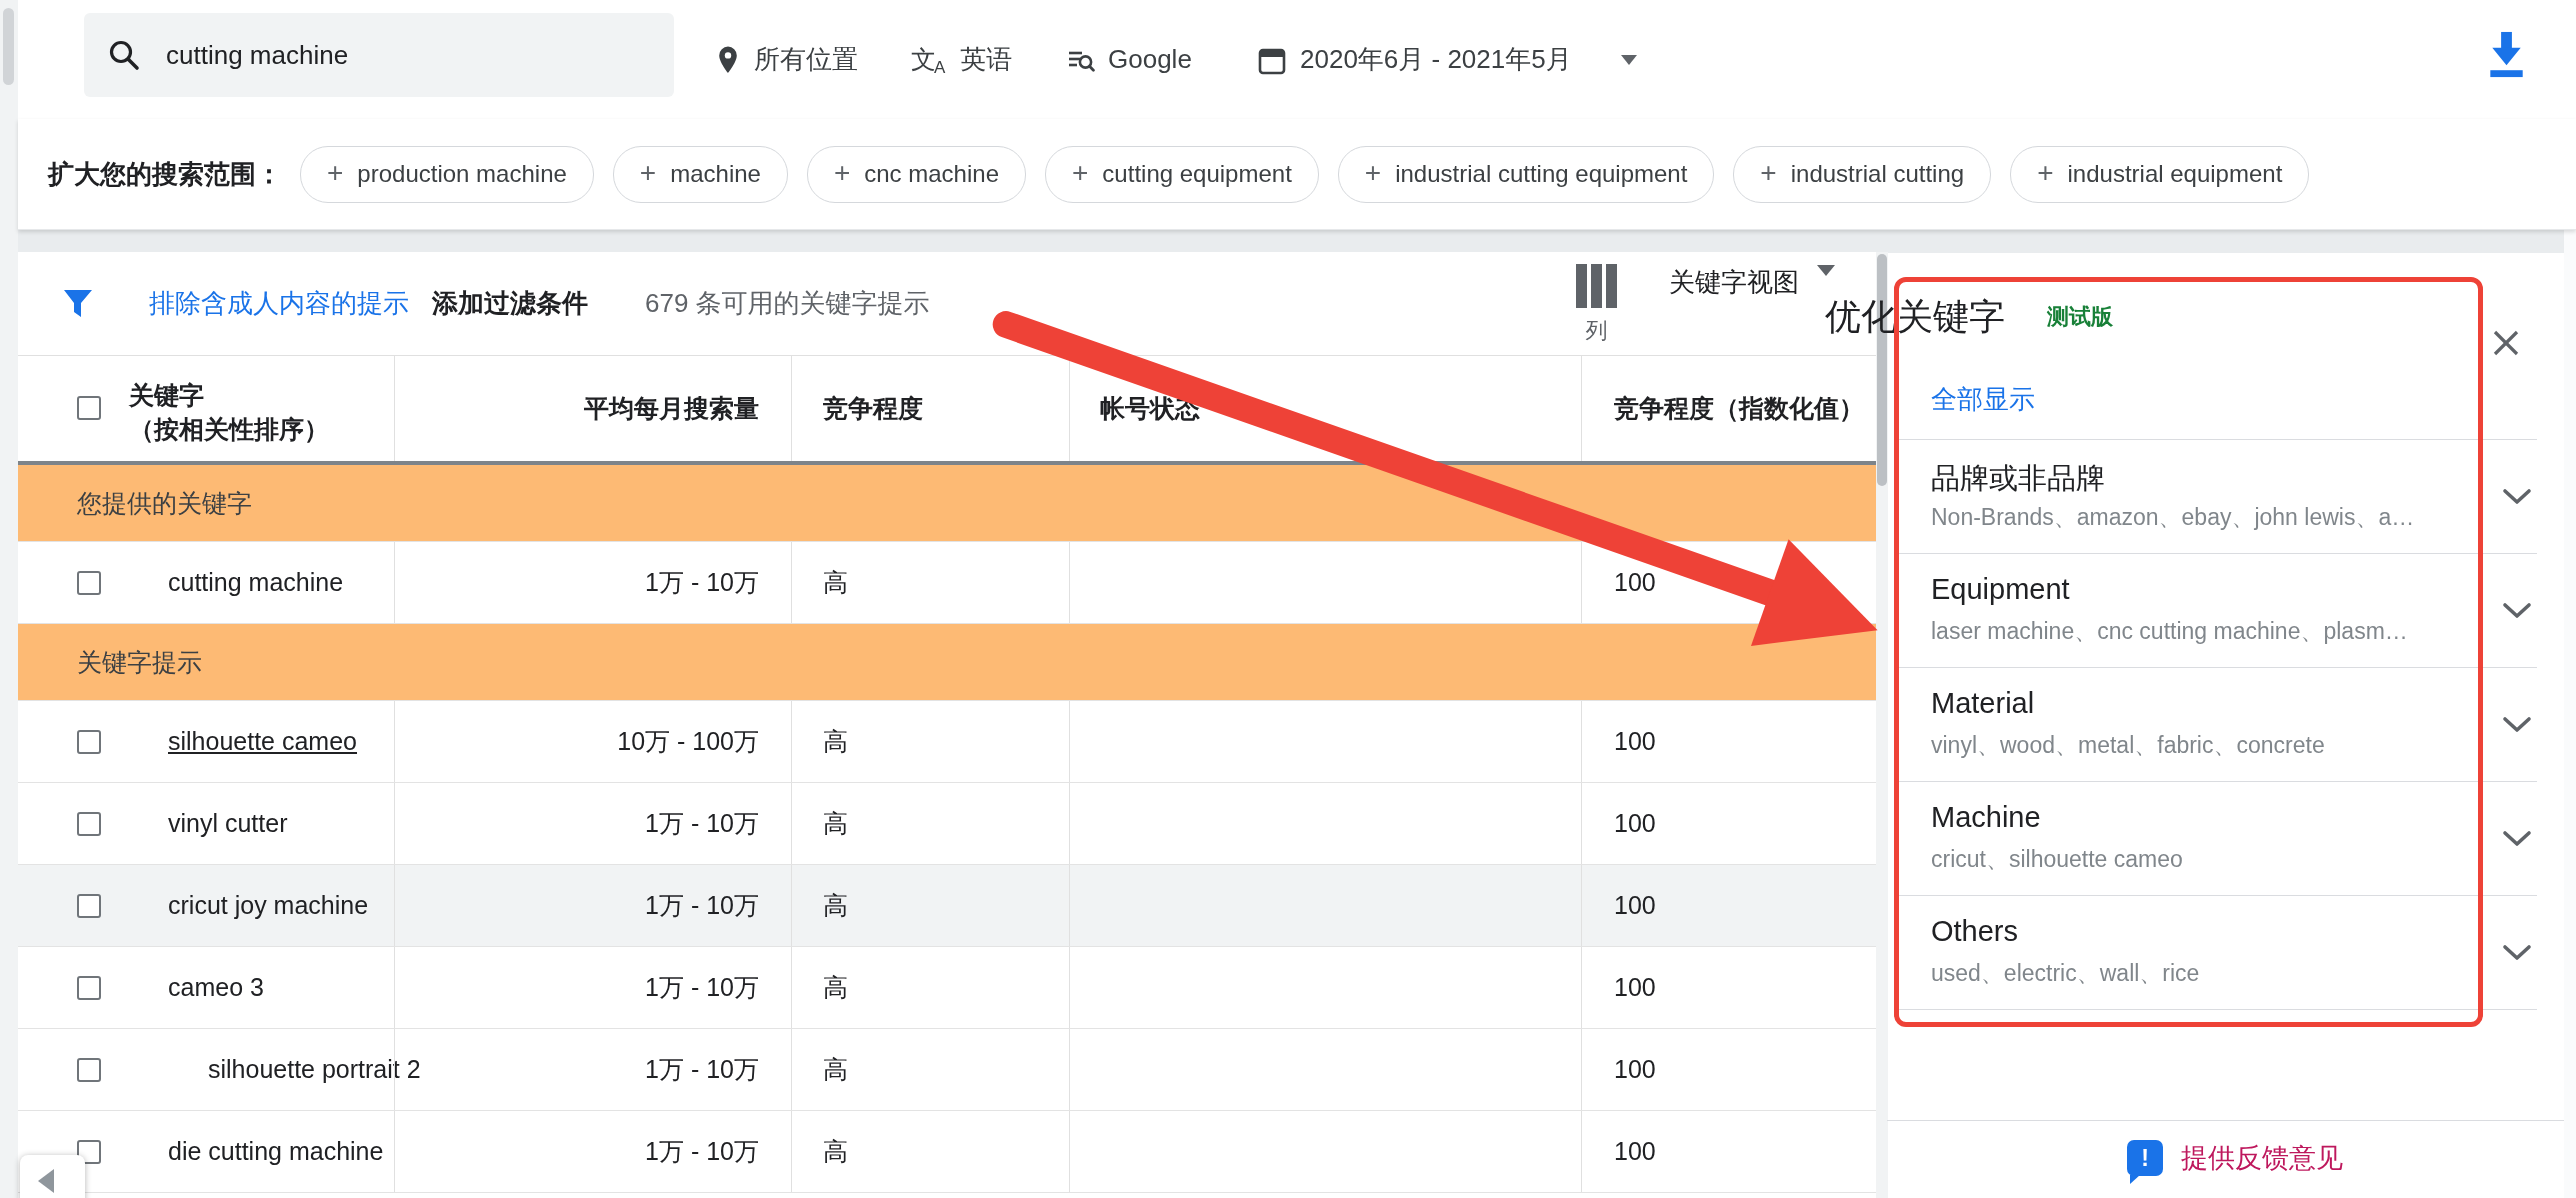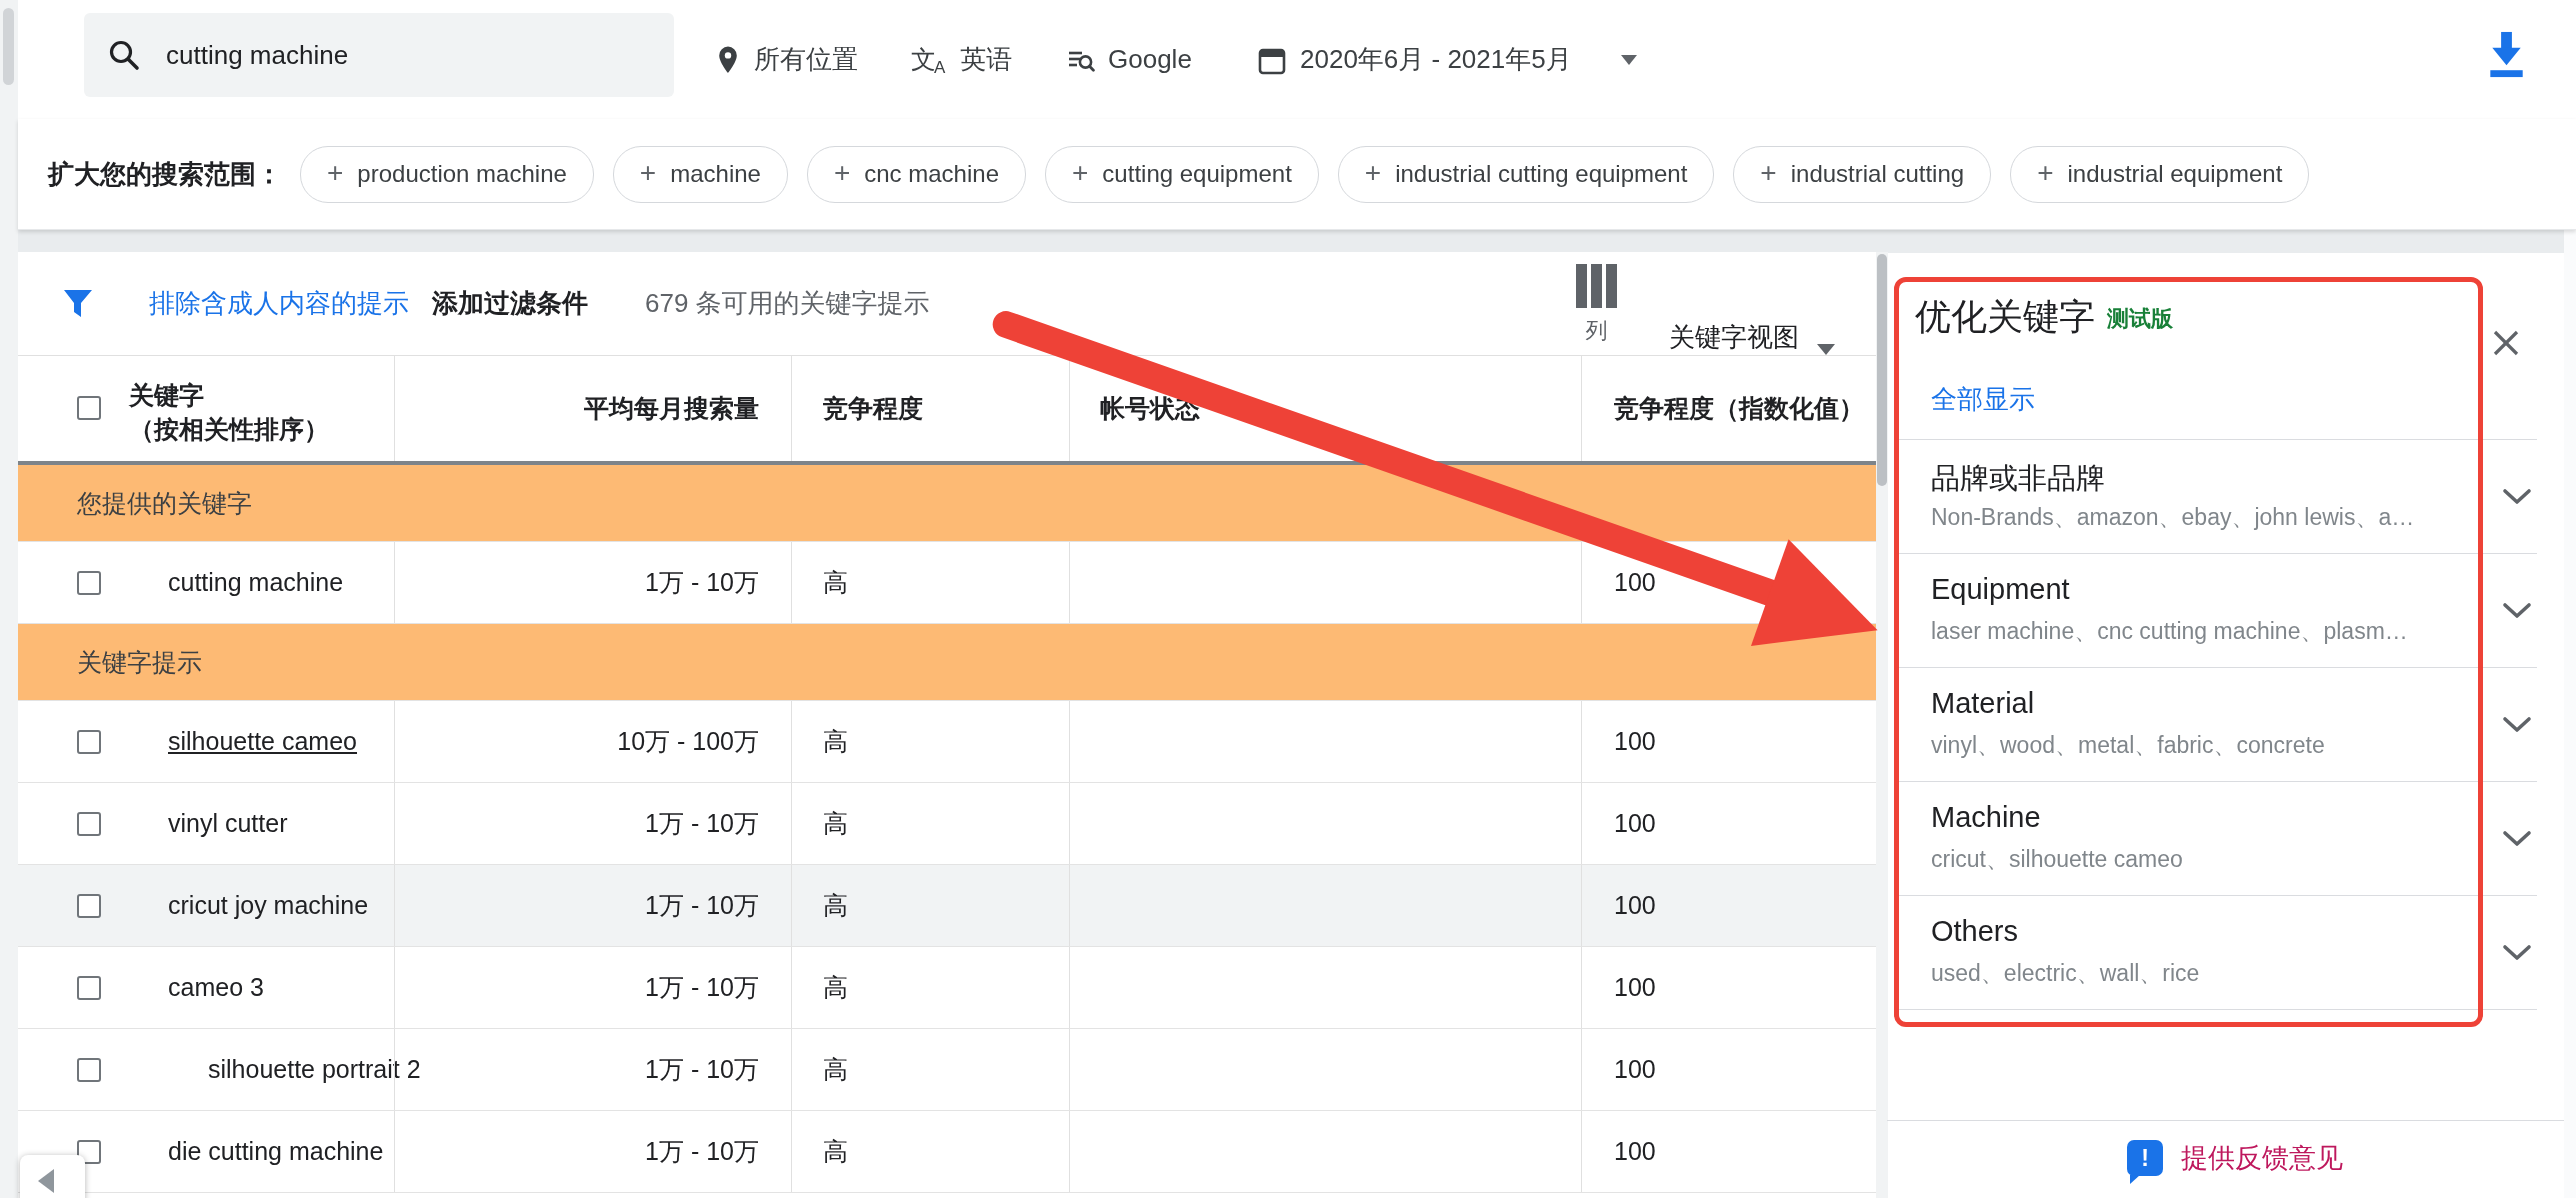--- a/index.html
+++ b/index.html
@@ -38,21 +38,21 @@
   .card{position:absolute;left:18px;top:252px;width:1858px;height:947px;background:#fff;}
   .toolbar{position:absolute;left:0;top:0;width:100%;height:103px;}
   .toolbar .titem{position:absolute;top:0;height:103px;display:flex;align-items:center;}
   .funnel{left:44px;} .t-link{left:131px;font-size:26px;color:#1a73e8;cursor:pointer;}
   .t-addfilter{left:414px;font-size:26px;font-weight:600;color:#202124;cursor:pointer;}
   .t-hint{left:627px;font-size:26px;color:#5f6368;}
   .cols-ctrl{position:absolute;left:1550px;top:12px;width:57px;text-align:center;cursor:pointer;}
   .cols-icon{display:inline-flex;gap:4px;height:44px;}
   .cols-icon i{display:block;width:11px;height:44px;background:#5f6368;}
   .cols-label{font-size:22px;color:#5f6368;margin-top:4px;}
-  .view-ctrl{position:absolute;left:1651px;top:0;height:103px;display:flex;align-items:flex-end;gap:18px;cursor:pointer;}
+  .view-ctrl{position:absolute;left:1651px;top:13px;height:103px;display:flex;align-items:flex-start;gap:18px;cursor:pointer;}
   .view-label{font-size:26px;color:#202124;}
 
   
   .thead{position:absolute;left:0;top:103px;width:100%;height:105px;border-top:1px solid #e0e0e0;border-bottom:6px solid #7d848a;box-sizing:content-box;}
   .hcell{position:absolute;top:0;height:105px;box-sizing:border-box;}
   .cell-vol{left:376px;width:397px;border-left:1px solid #e0e0e0;display:flex;align-items:center;justify-content:flex-end;padding-right:32px;}
   .cell-comp{left:773px;width:278px;border-left:1px solid #e0e0e0;display:flex;align-items:center;padding-left:31px;}
   .cell-status{left:1051px;width:512px;border-left:1px solid #e0e0e0;display:flex;align-items:center;padding-left:30px;}
   .cell-idx{left:1563px;width:295px;border-left:1px solid #e0e0e0;display:flex;align-items:center;padding-left:32px;}
   .thead .htxt{font-size:25px;font-weight:600;color:#202124;}
@@ -72,21 +72,21 @@
   .row-cb{position:absolute;left:59px;top:50%;margin-top:-12px;}
   .c-kw{left:150px;display:flex;align-items:center;}
   .trow .cell-vol,.trow .cell-comp,.trow .cell-status,.trow .cell-idx{height:100%;font-size:25px;color:#202124;}
 
   
   .tscroll{position:absolute;left:1876px;top:252px;width:12px;height:947px;background:#f1f3f4;}
   .tscroll .thumb{position:absolute;left:1px;top:2px;width:10px;height:232px;background:#bcc0c4;border-radius:5px;}
 
   
   .redbox{position:absolute;left:1894px;top:277px;width:589px;height:750px;border:5px solid #ee4237;border-radius:12px;box-sizing:border-box;z-index:5;pointer-events:none;}
-  .panel-head{position:absolute;left:1915px;top:297px;display:flex;gap:12px;align-items:center;}
+  .panel-head{position:absolute;left:1825px;top:297px;display:flex;gap:42px;align-items:flex-start;}
   .panel-title{font-size:36px;font-weight:500;color:#202124;line-height:1.1;}
   .panel-badge{font-size:22px;font-weight:700;color:#188038;padding-top:5px;}
   .panel-close{position:absolute;left:2489px;top:326px;width:34px;height:34px;cursor:pointer;}
   .show-all{position:absolute;left:1931px;top:382px;font-size:26px;color:#1a73e8;cursor:pointer;}
   .pgroups{position:absolute;left:1896px;top:439px;width:641px;border-top:1px solid #dadce0;z-index:1;}
   .pgroup{position:relative;height:113px;border-bottom:1px solid #dadce0;cursor:pointer;}
   .g-name{position:absolute;left:35px;top:19px;font-size:29px;color:#202124;}
   .g-ex{position:absolute;left:35px;top:62px;font-size:23px;color:#80868b;white-space:nowrap;}
   .g-chev{position:absolute;left:606px;top:50%;margin-top:-9px;}
 

